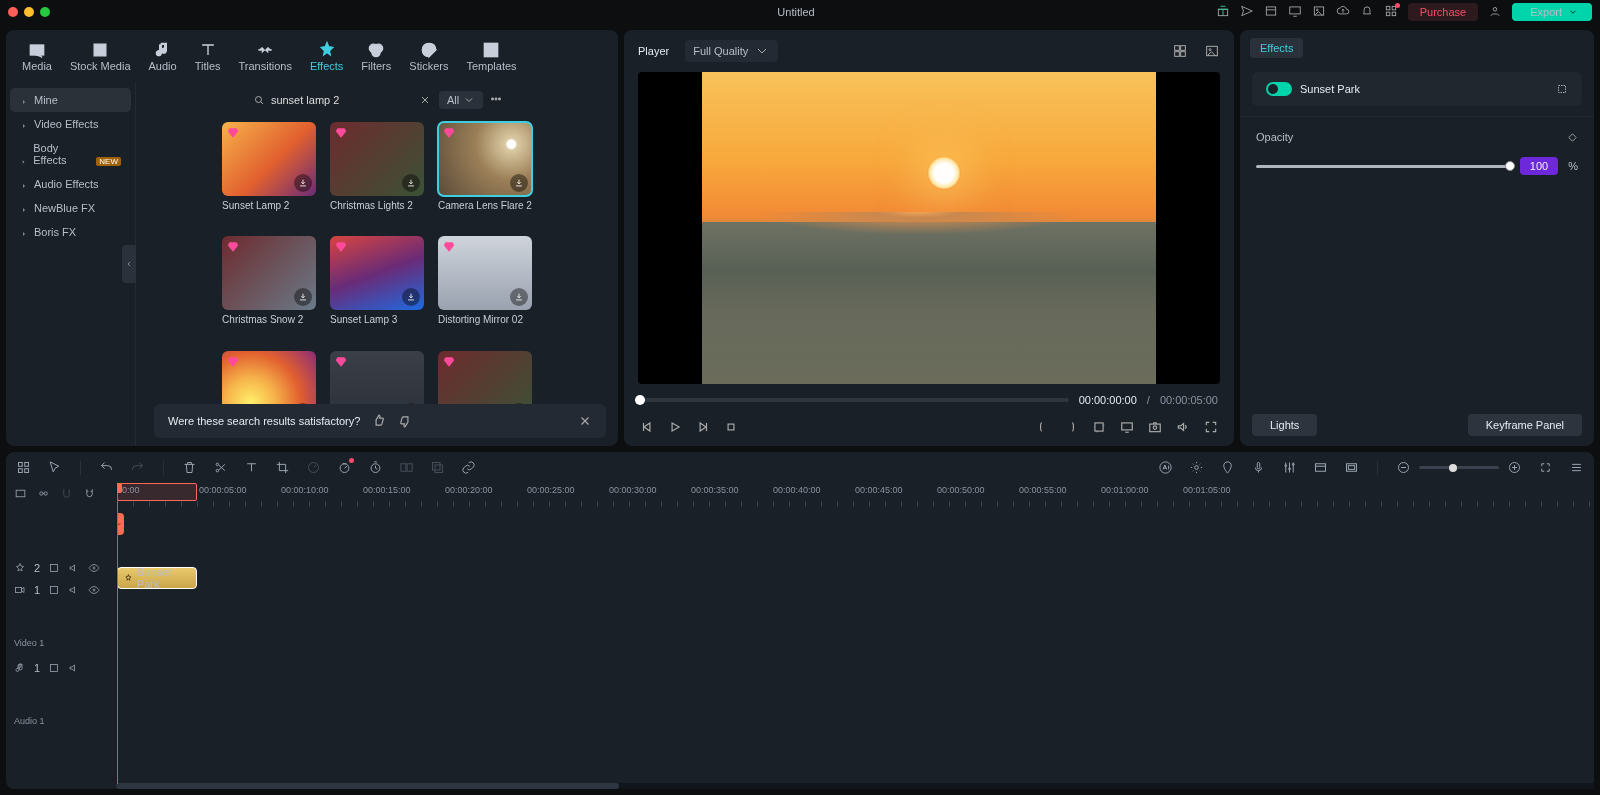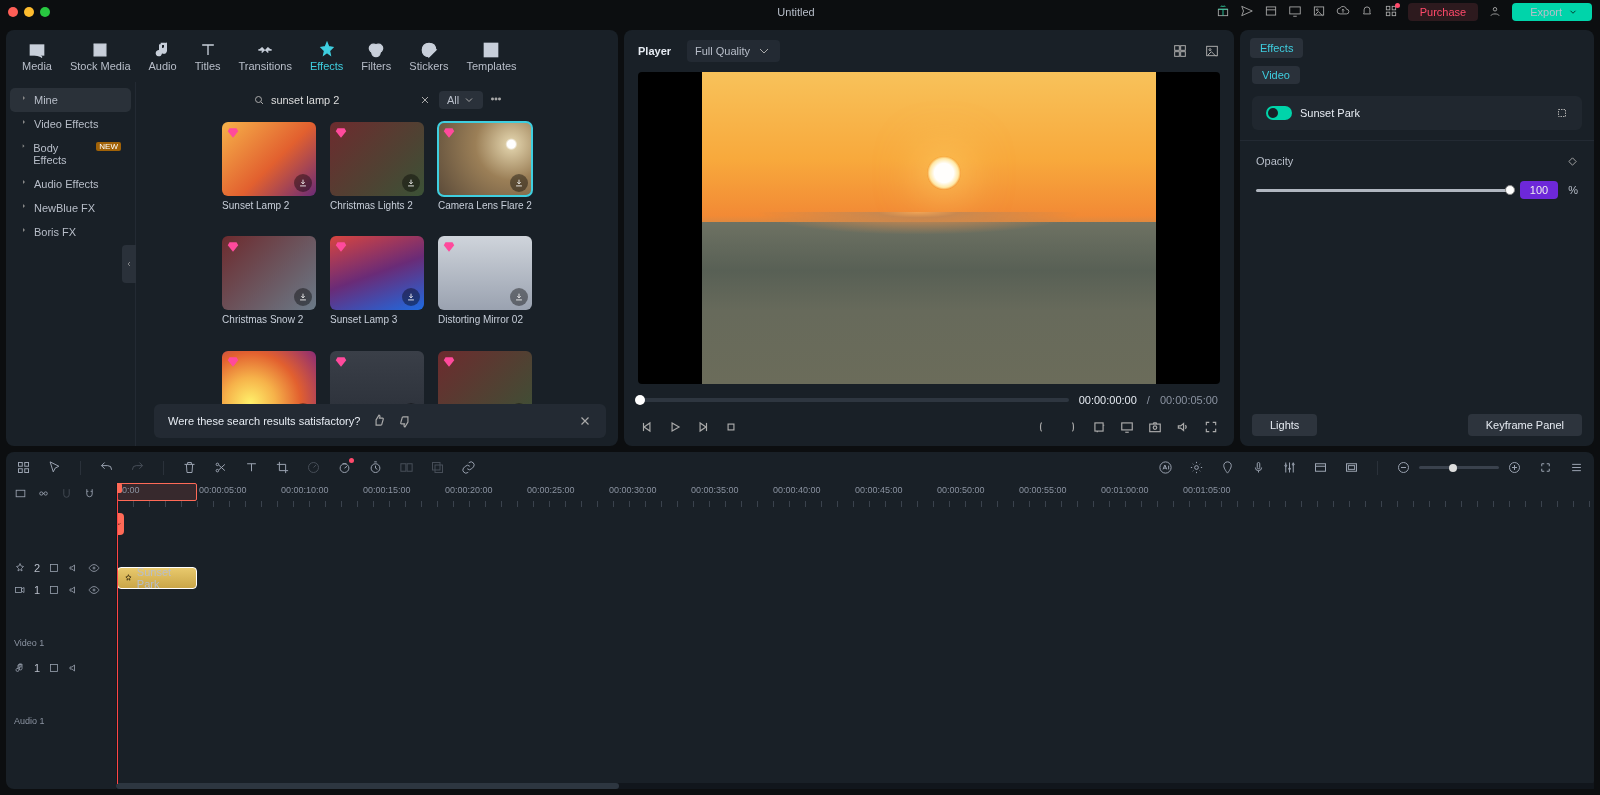--- a/index.html
+++ b/index.html
@@ -24,21 +24,21 @@
 .right  { flex:1; height:416px; display:flex; flex-direction:column; }
 
 
 .lt-toolbar { display:flex; gap:18px; padding:10px 16px; }
 .lt-item { display:flex; flex-direction:column; align-items:center; gap:0; cursor:pointer; }
 .lt-item svg{width:20px;height:20px;fill:#c8cfda;stroke:#c8cfda;}
 .lt-item.active svg{fill:#3fcfe0;stroke:#3fcfe0;}
 .lt-item.active span{color:#3fcfe0;}
 .lt-split{display:flex;flex:1;min-height:0;}
 .lt-side{width:130px;border-right:1px solid #232a33;padding:6px 4px; position:relative;}
-.lt-side .item{display:flex;align-items:flex-start;gap:6px;padding:6px 10px;border-radius:5px;cursor:pointer;}
+.lt-side .item{display:flex;align-items:flex-end;gap:6px;padding:6px 10px;border-radius:5px;cursor:pointer;}
 .lt-side .item svg{width:8px;height:8px;fill:#888;}
 .lt-side .item.sel{background:#2a3139;}
 .badge-new{background:#a16207;color:#fff;font-size:8px;padding:0 3px;border-radius:2px;margin-left:2px;}
 .collapse-tab{position:absolute;right:-1px;top:50%;transform:translateY(-50%);background:#2a313a;width:14px;height:38px;border-radius:4px 0 0 4px;display:flex;align-items:center;justify-content:center;}
 .collapse-tab svg{width:8px;height:8px;stroke:#aaa;fill:none;stroke-width:2;}
 
 .lt-body{flex:1;display:flex;flex-direction:column;min-width:0;align-items:center;}
 .searchbar{display:flex;align-items:center;gap:6px;padding:8px 12px;}
 .searchbar .inputwrap{flex:1;display:flex;align-items:center;gap:6px;background:transparent;border-radius:4px;padding:4px 2px;}
 .searchbar input{background:transparent;border:none;outline:none;color:#ddd;font-size:11px;flex:1;}
@@ -476,21 +476,21 @@
       <span class="ic">
           <svg viewBox="0 0 24 24">
             <path d="M6 6l12 12M18 6L6 18"></path>
           </svg>
         </span>
     </div>
   </div>
 
   <div class="panel middle">
     <div class="pl-head">
-      <span style="color:#e6ebf2;font-weight:700">Player</span>
+      <span style="color:#e6ebf2;font-weight:400">Player</span>
       <div class="qual">
           <span>Full Quality</span>
           <svg viewBox="0 0 24 24">
             <path d="M6 9l6 6 6-6"></path>
           </svg>
         </div>
       <span class="sp"></span>
       <span class="ic">
           <svg viewBox="0 0 24 24">
             <rect x="4" y="4" width="7" height="7"></rect>
@@ -585,21 +585,20 @@
             <path d="M4 9V4h5M20 9V4h-5M4 15v5h5M20 15v5h-5"></path>
           </svg>
         </span>
     </div>
   </div>
 
   <div class="panel right">
     <div class="tabs">
         <span class="tab on">Effects</span>
       </div>
-    <div class="subtab"><span>Video</span></div>
     <div class="effname">
       <div class="toggle"></div>
       <span style="color:#e6ebf2;font-weight:500">Sunset Park</span>
       <span style="flex:1"></span>
       <span class="ic">
           <svg viewBox="0 0 24 24" style="width:12px;height:12px;stroke:#aaa;fill:none;stroke-width:2">
             <rect x="5" y="5" width="14" height="14" stroke-dasharray="3 2"></rect>
           </svg>
         </span>
     </div>

